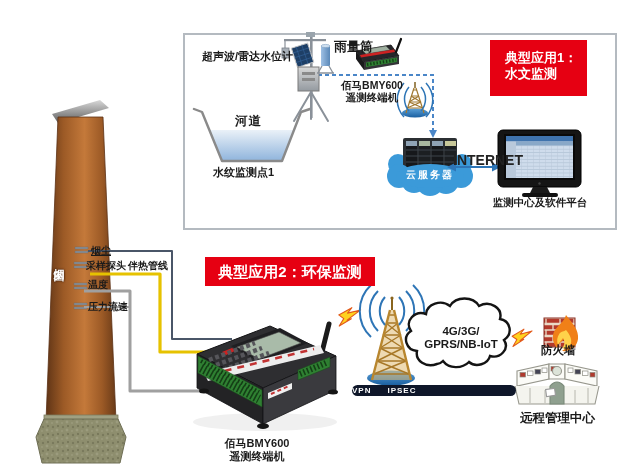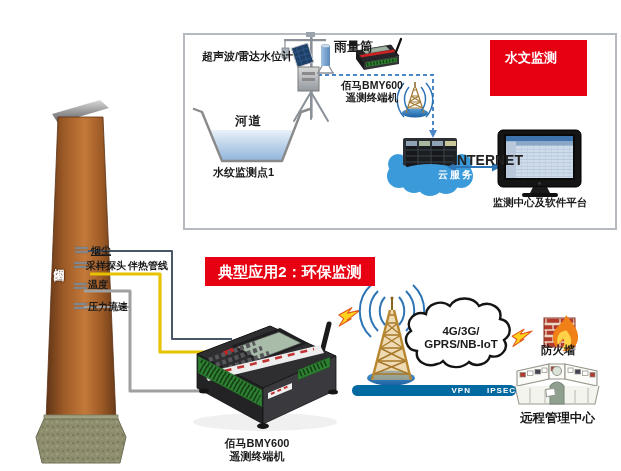--- a/index.html
+++ b/index.html
@@ -6,22 +6,22 @@
   .canvas{position:relative;width:621px;height:471px;background:#fff;overflow:hidden;
           font-family:"Liberation Sans",sans-serif;}
   .lbl{position:absolute;color:#1a1a1a;font-weight:bold;white-space:nowrap;line-height:1.15;}
   .box1{position:absolute;left:183px;top:33px;width:430px;height:193px;
         border:2px solid #b4bac0;background:#fff;}
   .badge{position:absolute;background:#e60012;color:#fff;font-weight:bold;}
   .badge1{left:490px;top:40px;width:97px;height:56px;font-size:13px;
           padding:10px 0 0 15px;box-sizing:border-box;line-height:16px;}
   .badge2{left:205px;top:257px;width:170px;height:29px;font-size:15px;
           text-align:center;line-height:29px;}
-  .vpnbar{position:absolute;left:352px;top:385px;width:164px;height:11px;background:#0369a1;
-          border-radius:6px;color:#fff;font-size:8px;font-weight:bold;text-align:right;
+  .vpnbar{position:absolute;left:352px;top:385px;width:164px;height:11px;background:#0f172a;
+          border-radius:6px;color:#fff;font-size:8px;font-weight:bold;text-align:left;
           line-height:11px;letter-spacing:1px;}
   .vpnbar span{display:inline-block;}
   .vpnbar .gap{margin-right:16px;}
   .vtxt{position:absolute;left:51px;top:259px;writing-mode:vertical-rl;color:#fff;
         font-weight:bold;font-size:11px;letter-spacing:2px;
         text-shadow:0 0 2px #4a2610,0 0 2px #4a2610;}
   svg{position:absolute;left:0;top:0;}
   .ctr{text-align:center;}
 </style>
 </head>
@@ -318,27 +318,28 @@
 
   <div class="lbl ctr" style="left:336px;top:79px;width:72px;font-size:10.5px;">
     <div>佰马BMY600</div>
     <div>遥测终端机</div>
   </div>
 
   <div class="lbl ctr" style="left:196px;top:114px;width:105px;font-size:12.5px;letter-spacing:1px;">河道</div>
 
   <div class="lbl" style="left:213px;top:166px;font-size:11px;font-weight:bold;">水纹监测点1</div>
 
-  <div class="lbl" style="left:406px;top:169px;font-size:10px;color:#fff;letter-spacing:2px;margin-left:32px;">云服务器</div>
+  <div class="lbl" style="left:406px;top:169px;font-size:10px;color:#fff;letter-spacing:2px;">云服务器</div>
 
   <div class="lbl" style="left:453px;top:152px;font-size:14px;color:#222;">INTERNET</div>
 
   <div class="lbl ctr" style="left:490px;top:196px;width:100px;font-size:10.5px;">监测中心及软件平台</div>
 
   <div class="badge badge1">
+    <div>典型应用1：</div>
     <div>水文监测</div>
   </div>
 
   <div class="badge badge2">典型应用2：环保监测</div>
 
   <div class="vtxt">烟囱</div>
 
   <div class="lbl" style="left:91px;top:245px;font-size:10px;text-decoration:underline;">烟尘</div>
   <div class="lbl" style="left:86px;top:260px;font-size:10px;">采样探头</div>
   <div class="lbl" style="left:128px;top:260px;font-size:10px;">伴热管线</div>

